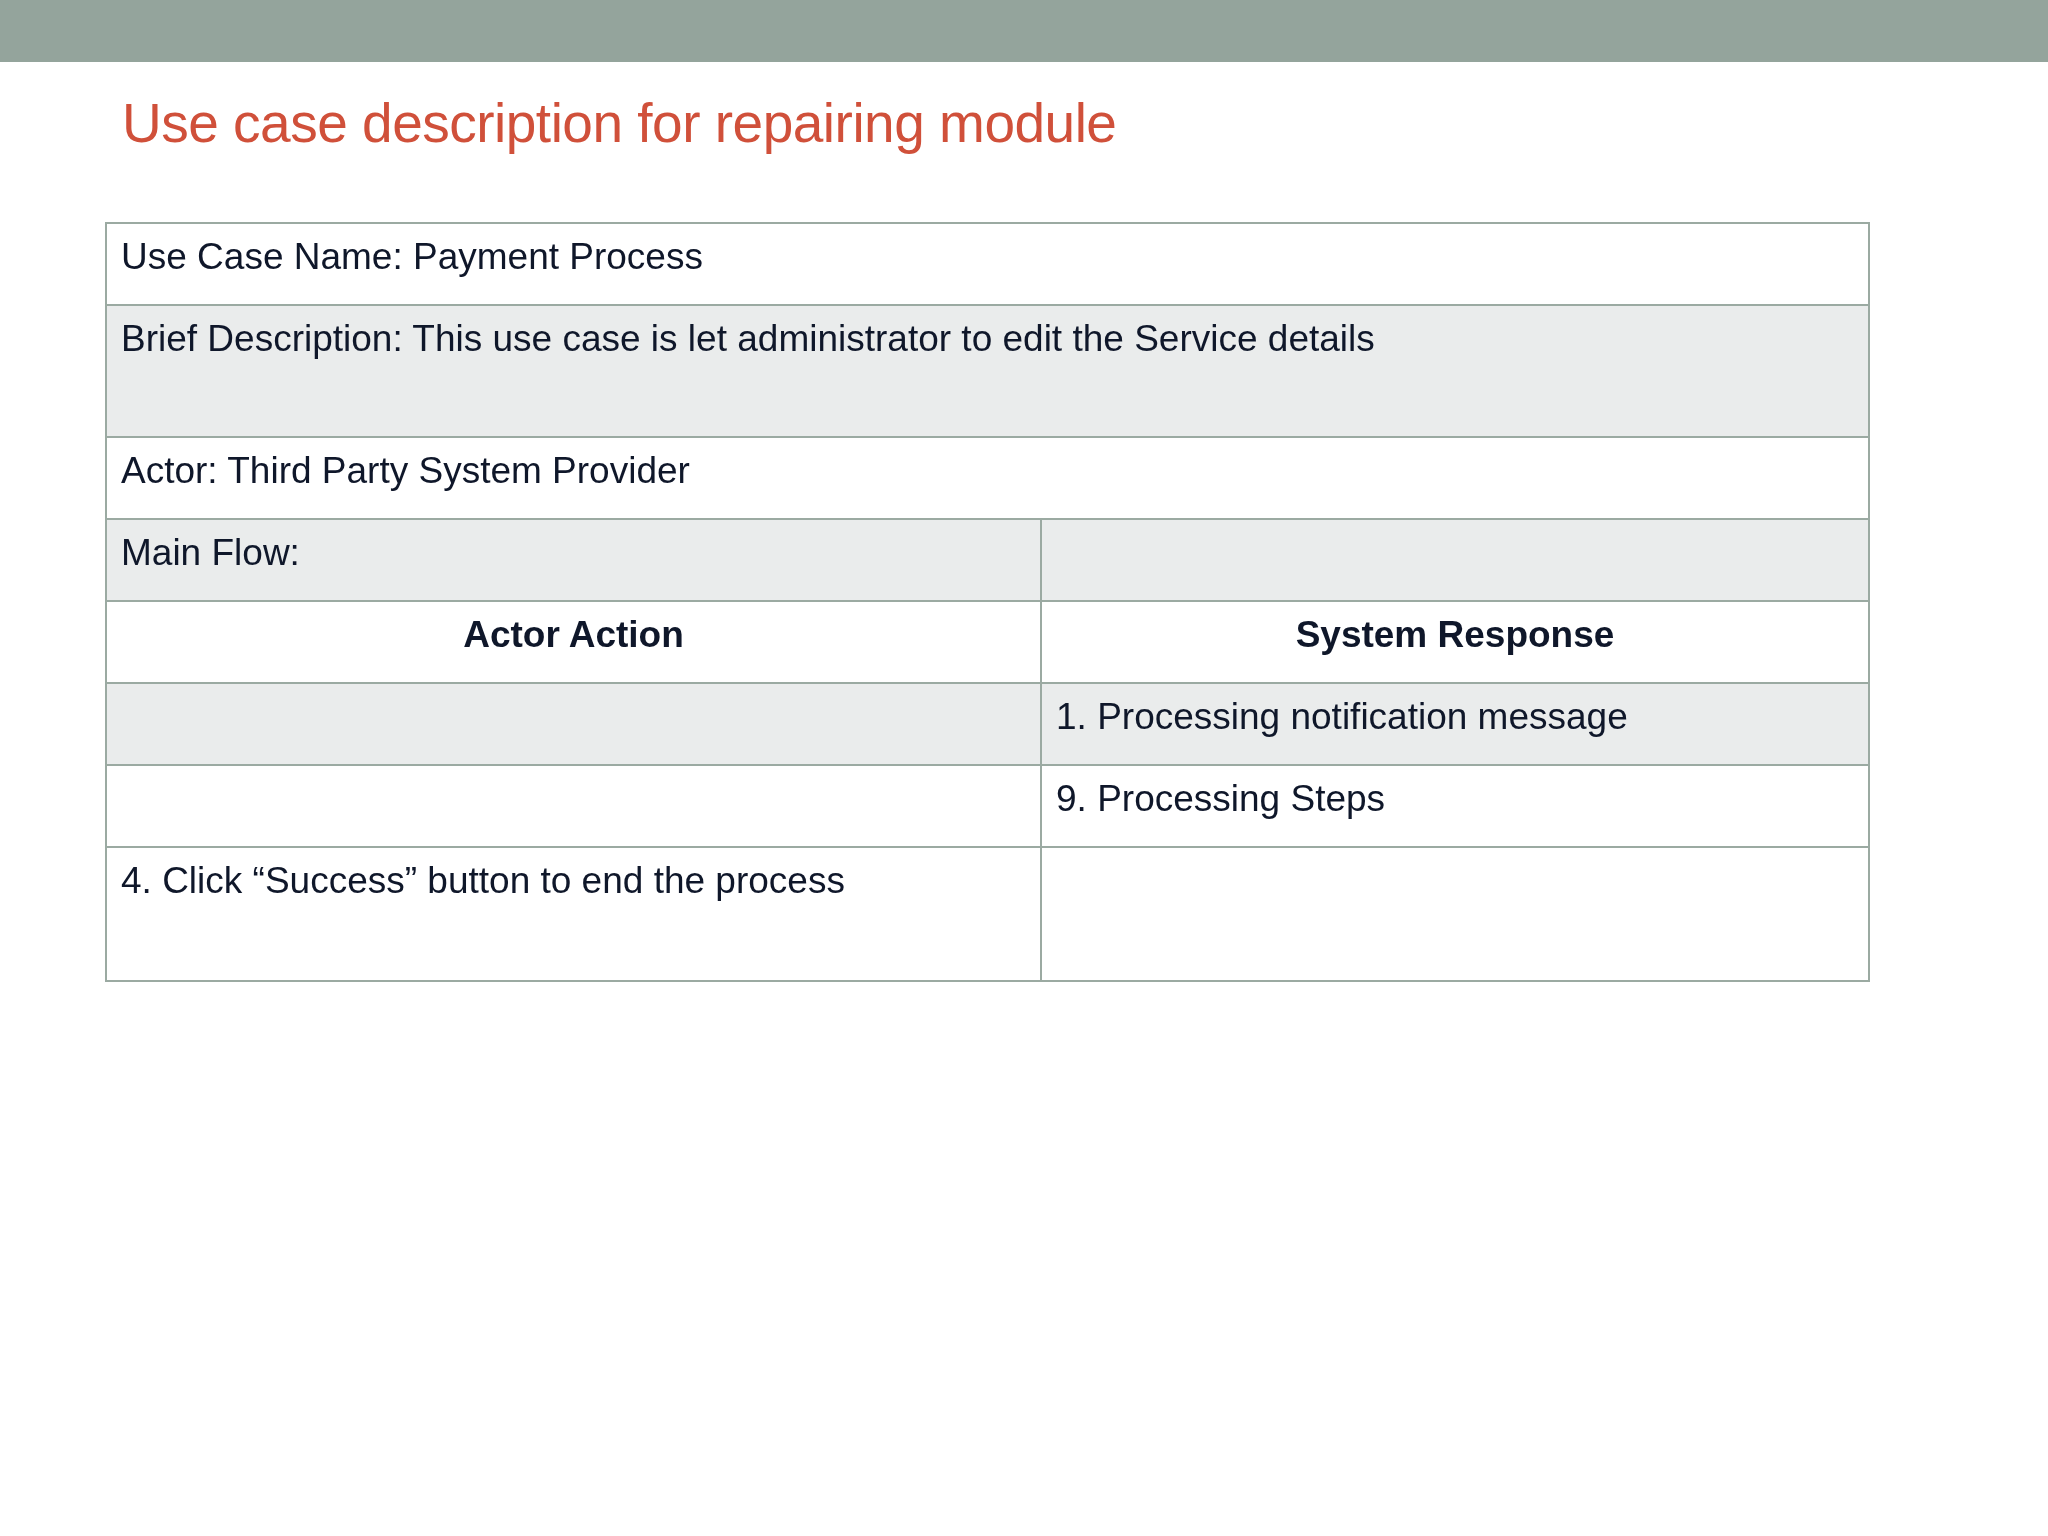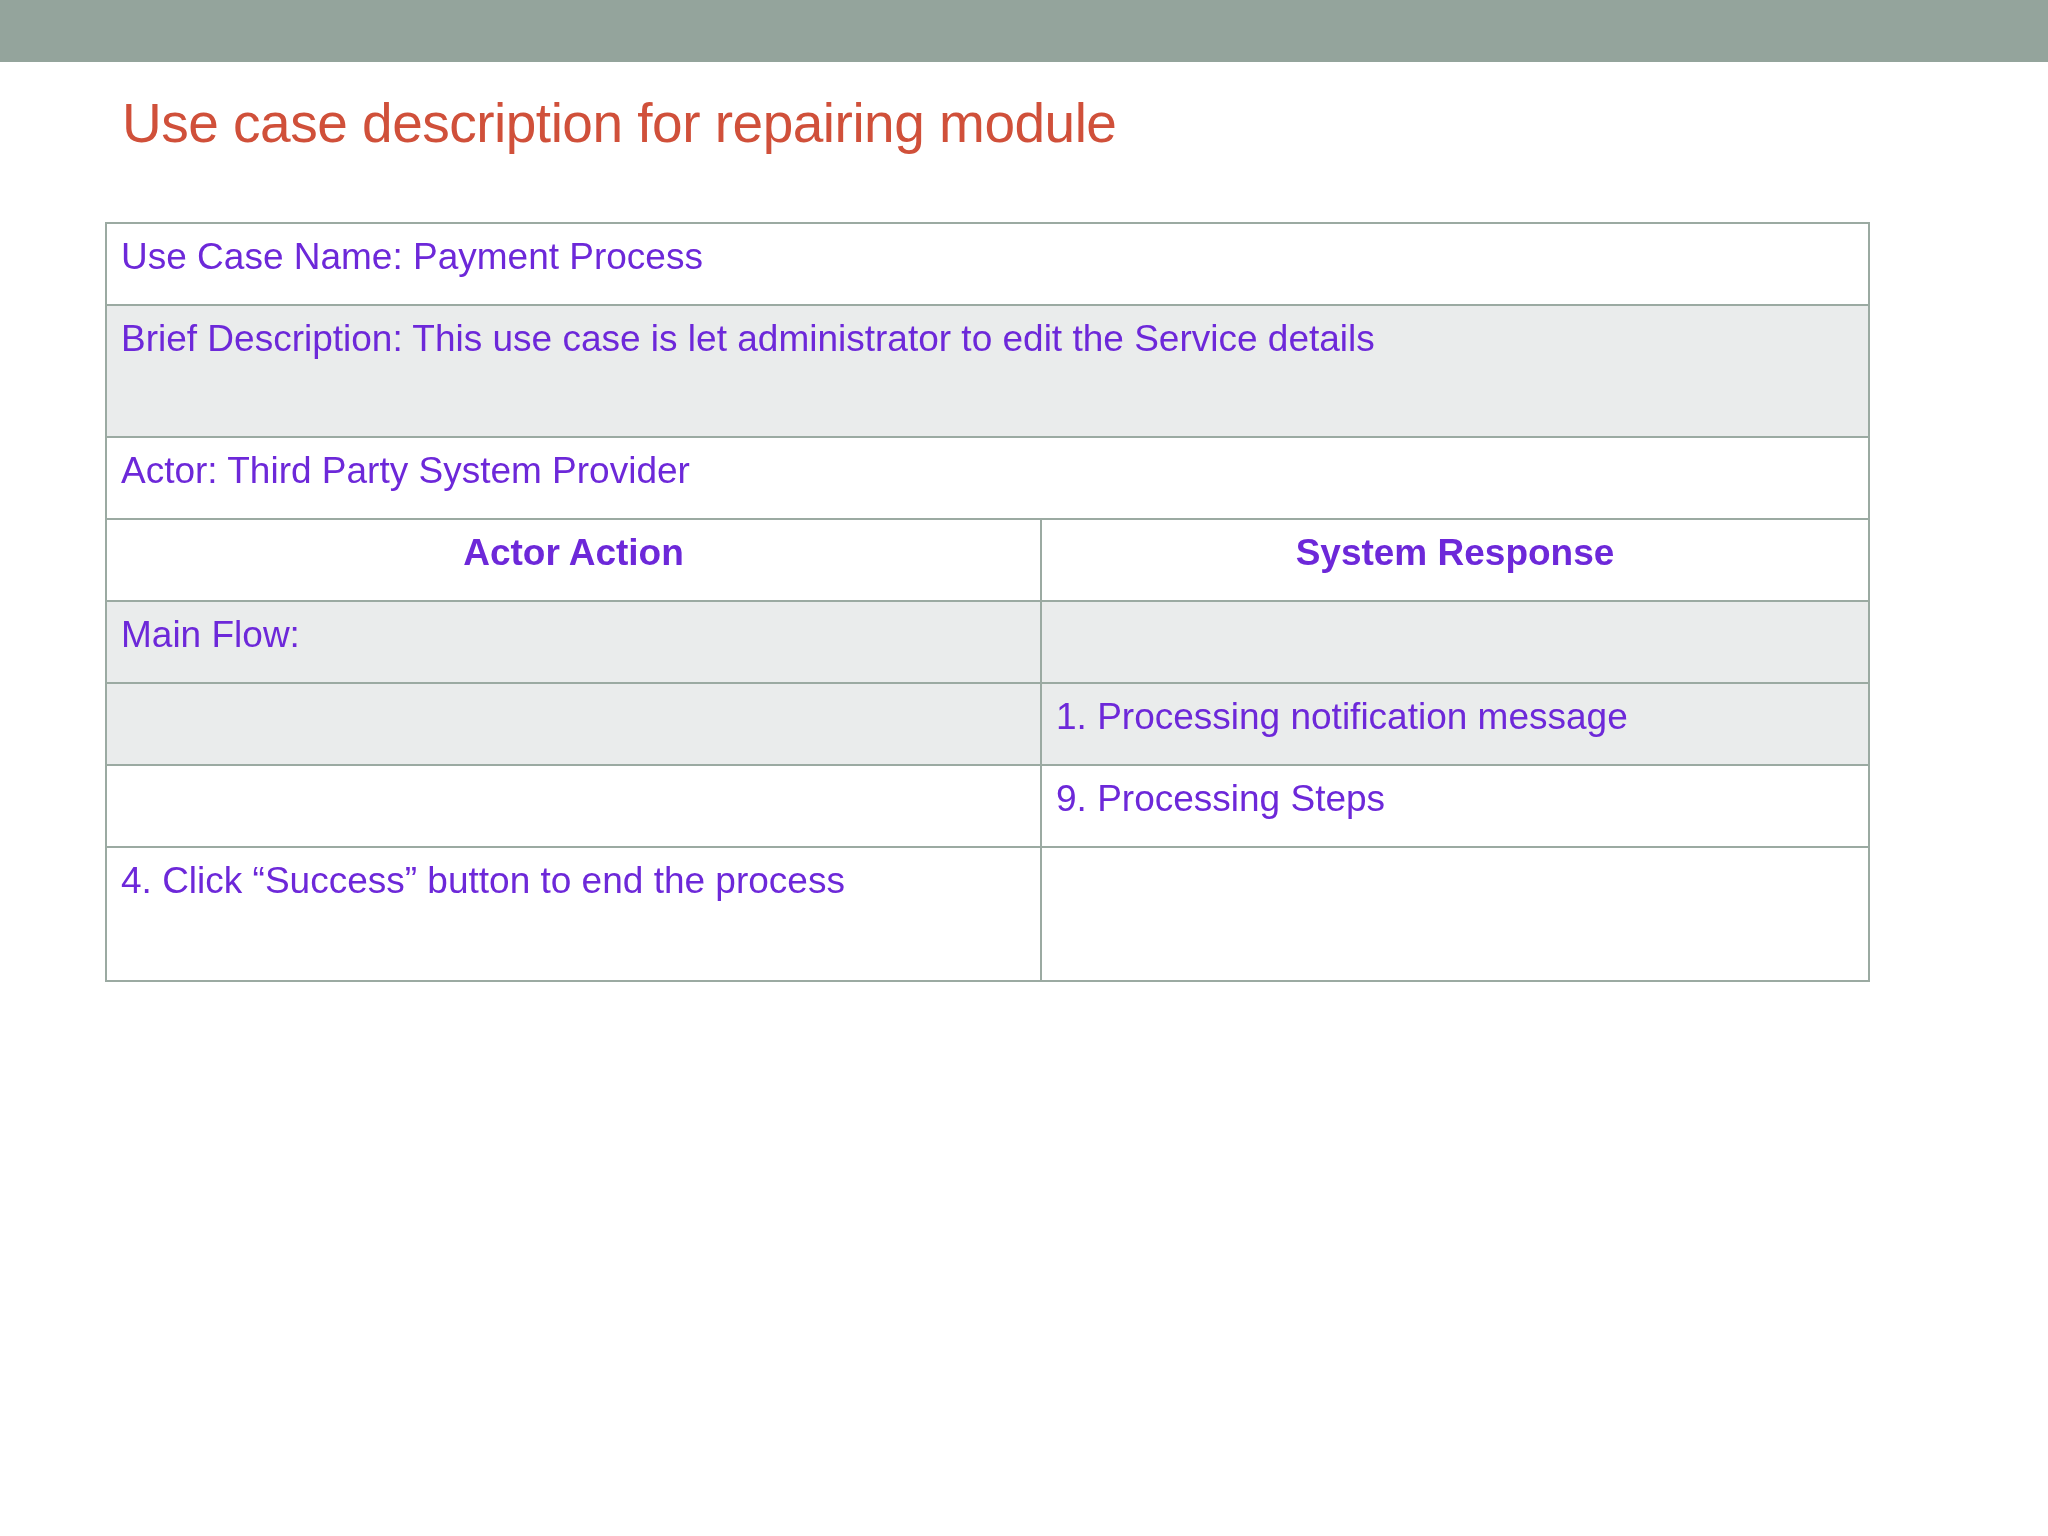--- a/index.html
+++ b/index.html
@@ -41,21 +41,21 @@
 
   
   .uc-table {
     position: absolute;
     left: 105px;
     top: 222px;
     width: 1763px;
     border-collapse: collapse;
     table-layout: fixed;
     font-size: 37px;
-    color: #6d28d9;
+    color: #0f172a;
   }
   .uc-table td {
     border: 2px solid #9baaa2;
     padding: 10px 14px 12px 14px;
     vertical-align: top;
     line-height: 1.22;
   }
   .row-white  { background: #ffffff; }
   .row-gray   { background: #eaecec; }
 
@@ -86,26 +86,26 @@
     <tr>
       <td class="row-white cell-row" colspan="2">Use Case Name: Payment Process</td>
     </tr>
     <tr>
       <td class="row-gray cell-tall-desc" colspan="2">Brief Description:  This use case is let administrator to edit the Service details</td>
     </tr>
     <tr>
       <td class="row-white cell-row" colspan="2">Actor: Third Party System Provider</td>
     </tr>
     <tr>
+      <td class="row-gray cell-mainflow">Main Flow:</td>
+      <td class="row-gray cell-mainflow empty-cell"></td>
+    </tr>
+    <tr>
       <td class="row-white cell-header">Actor Action</td>
       <td class="row-white cell-header">System Response</td>
-    </tr>
-    <tr>
-      <td class="row-gray cell-mainflow">Main Flow:</td>
-      <td class="row-gray cell-mainflow empty-cell"></td>
     </tr>
     <tr>
       <td class="row-gray cell-row empty-cell"></td>
       <td class="row-gray cell-row">1. Processing notification message</td>
     </tr>
     <tr>
       <td class="row-white cell-row empty-cell"></td>
       <td class="row-white cell-row">9. Processing Steps</td>
     </tr>
     <tr>

